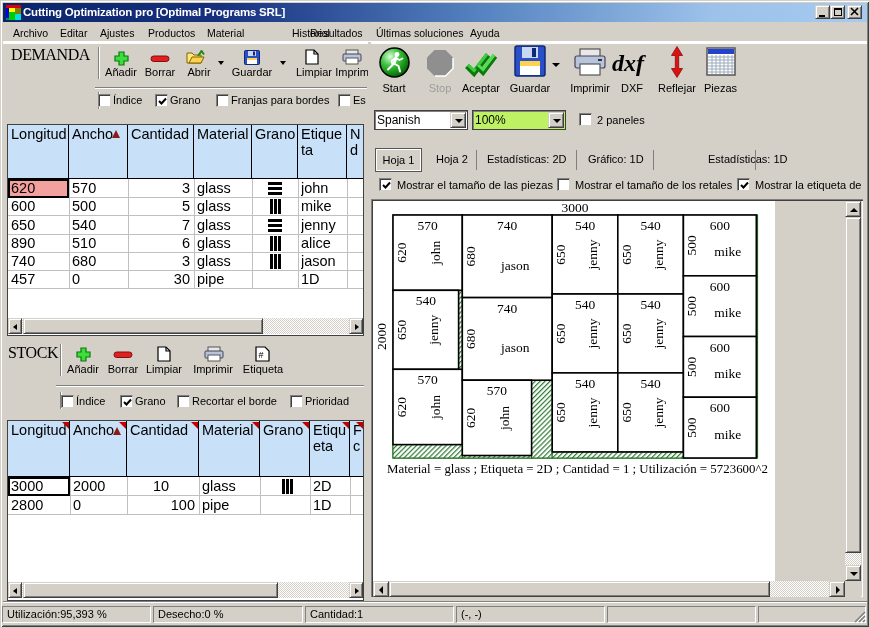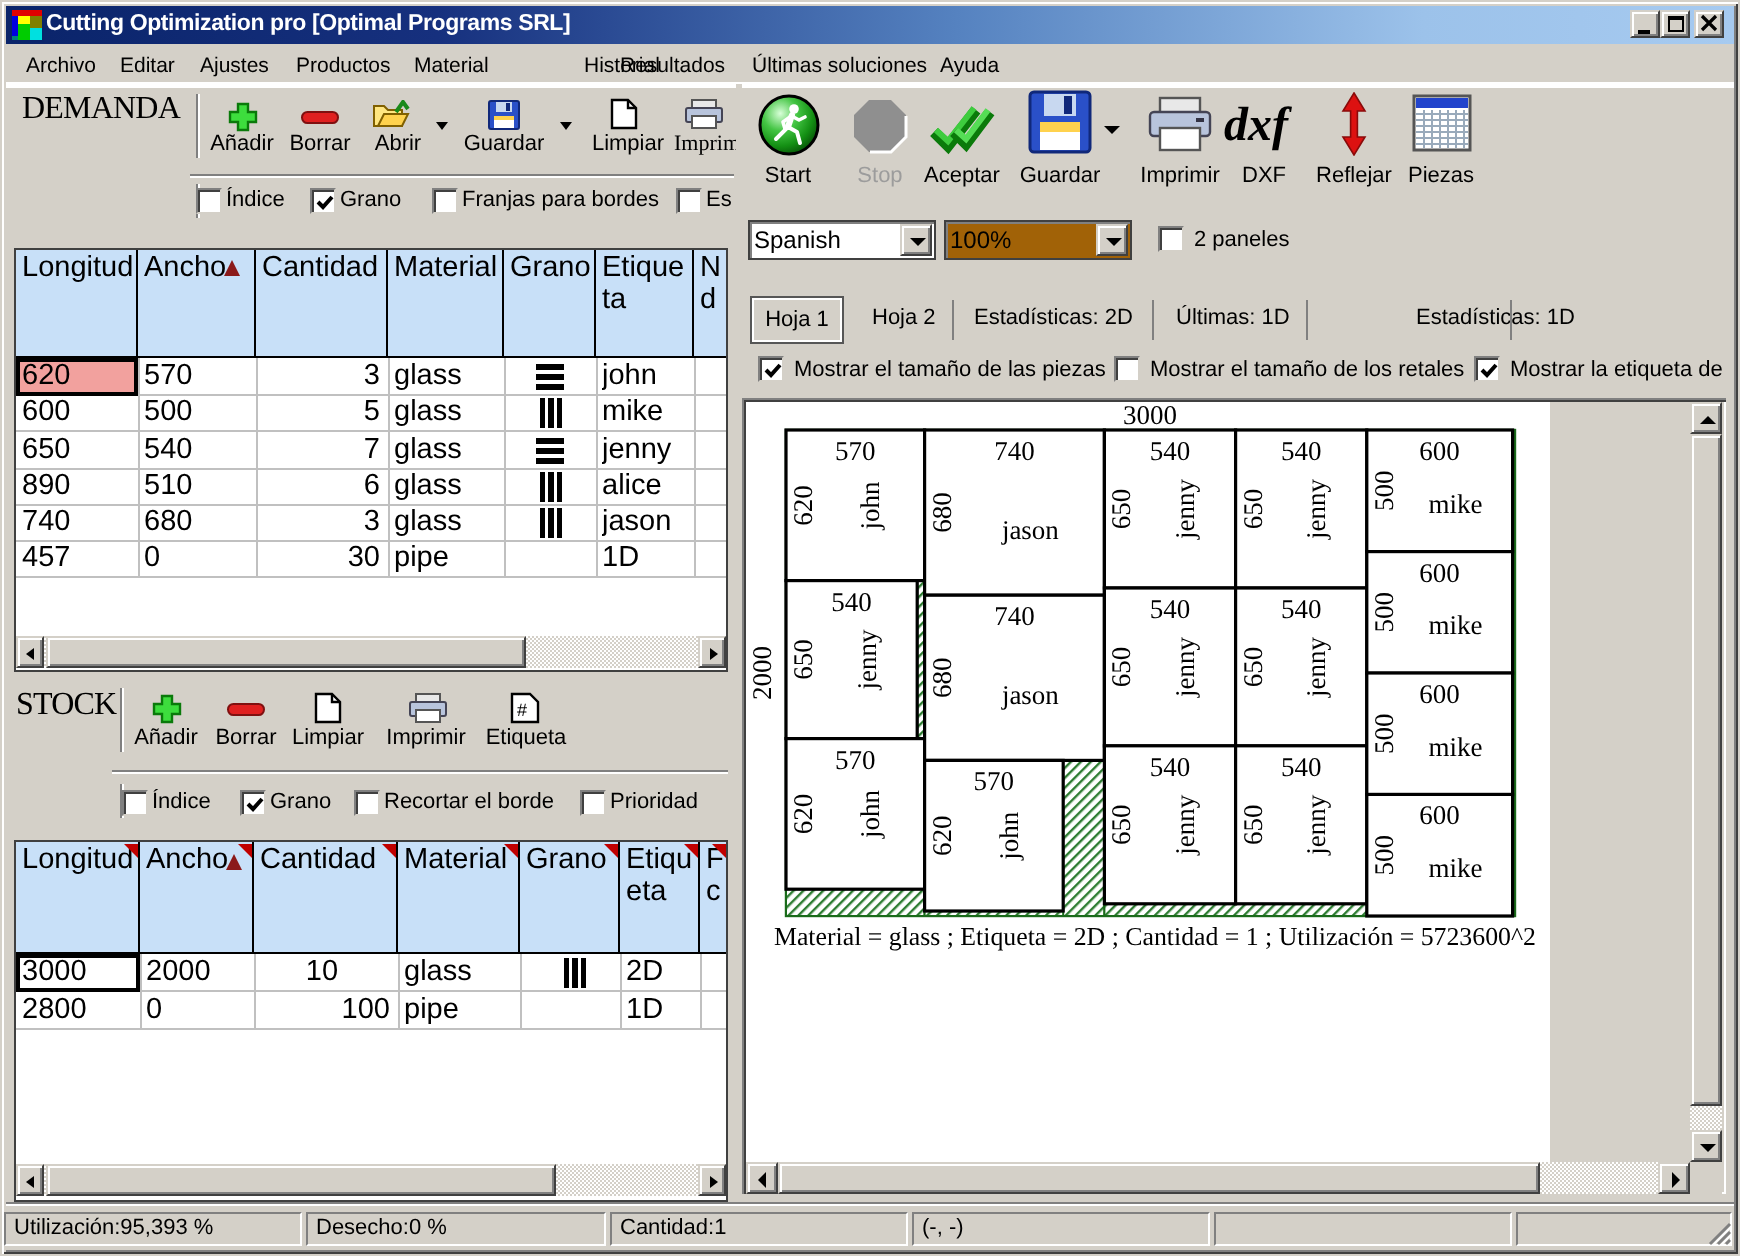--- a/index.html
+++ b/index.html
@@ -107,21 +107,21 @@
  <svg class="abs" style="left:305px;top:49px;" width="14" height="16">
       <path d="M1 1 L9 1 L13 5 L13 15 L1 15 Z" fill="#fff" stroke="#000" stroke-width="1.2"></path>
       <path d="M9 1 L9 5 L13 5" fill="none" stroke="#000" stroke-width="1.2"></path>
     </svg>
  <div class="toolicon-label" style="left:292px;top:66px;width:44px;">Limpiar</div>
  <svg class="abs" style="left:342px;top:49px;" width="20" height="16">
    <rect x="4" y="1" width="12" height="5" fill="#e8e8e8" stroke="#555" stroke-width="1"></rect>
    <rect x="1" y="5" width="18" height="7" rx="1" fill="#b8c4dc" stroke="#445" stroke-width="1"></rect>
    <rect x="4" y="9" width="12" height="6" fill="#fff" stroke="#555" stroke-width="1"></rect>
  </svg>
- <div class="toolicon-label" style="left:334px;top:66px;width:36px;text-align:right;font-family:Liberation Serif, serif;">Imprim</div>
+ <div class="toolicon-label" style="left:334px;top:66px;width:36px;text-align:center;">Imprim</div>
 </div>
 
 <div class="abs" style="left:95px;top:87px;width:272px;height:1px;background:#808080;"></div>
 <div class="abs" style="left:95px;top:88px;width:272px;height:1px;background:#fff;"></div>
 <div class="abs" style="left:98px;top:92px;width:1px;height:17px;background:#808080;"></div>
 <div class="abs" style="left:99px;top:92px;width:1px;height:17px;background:#fff;"></div>
 <div id="dcb">
  <div class="cb" style="left:98px;top:94px;"></div>
  <div class="cblabel" style="left:113px;top:94px;">Índice</div>
  <div class="cb" style="left:155px;top:94px;">
@@ -381,36 +381,36 @@
  </svg>
  <div class="toolicon-label" style="left:704px;top:82px;width:33px;">Piezas</div>
 </div>
 <div id="rrow2">
  <div class="abs" style="left:374px;top:110px;width:94px;height:20px;background:#fff;border:1px solid #404040;box-shadow:inset 1px 1px 0 #808080;">
    <div class="abs" style="left:2px;top:2px;font-size:12px;">Spanish</div>
    <div class="abs btn3d" style="right:1px;top:1px;width:16px;height:16px;">
         <div class="arrow" style="left:4px;top:6px;border-left:4px solid transparent;border-right:4px solid transparent;border-top:4px solid #000;"></div>
       </div>
  </div>
- <div class="abs" style="left:472px;top:110px;width:94px;height:20px;background:#a16207;border:1px solid #404040;box-shadow:inset 1px 1px 0 #808080;">
+ <div class="abs" style="left:472px;top:110px;width:94px;height:20px;background:#bef264;border:1px solid #404040;box-shadow:inset 1px 1px 0 #808080;">
    <div class="abs" style="left:2px;top:2px;font-size:12px;">100%</div>
    <div class="abs btn3d" style="right:1px;top:1px;width:16px;height:16px;">
         <div class="arrow" style="left:4px;top:6px;border-left:4px solid transparent;border-right:4px solid transparent;border-top:4px solid #000;"></div>
       </div>
  </div>
  <div class="cb" style="left:579px;top:113px;"></div>
  <div class="cblabel" style="left:597px;top:114px;">2 paneles</div>
 </div>
 <div id="rtabs">
  <div class="abs" style="left:375px;top:148px;width:47px;height:24px;background:#d4d0c8;border:1px solid #565656;box-shadow:inset 1px 1px 0 #fff, inset -1px -1px 0 #fff;font-size:11px;text-align:center;padding-top:5px;">Hoja 1</div>
  <span class="abs" style="left:436px;top:153px;font-size:11px;">Hoja 2</span>
  <div class="abs" style="left:476px;top:150px;width:1px;height:20px;background:#808080;"></div>
  <span class="abs" style="left:487px;top:153px;font-size:11px;">Estadísticas: 2D</span>
  <div class="abs" style="left:576px;top:150px;width:1px;height:20px;background:#808080;"></div>
- <span class="abs" style="left:588px;top:153px;font-size:11px;">Últimas: 1D</span>
+ <span class="abs" style="left:588px;top:153px;font-size:11px;">Gráfico: 1D</span>
  <div class="abs" style="left:653px;top:150px;width:1px;height:20px;background:#808080;"></div>
  <span class="abs" style="left:666px;top:153px;font-size:11px;padding-left:42px;">Estadísticas: 1D</span>
  <div class="abs" style="left:755px;top:150px;width:1px;height:20px;background:#808080;"></div>
 </div>
 <div id="rchecks">
  <div class="cb" style="left:379px;top:178px;">
       <svg width="11" height="11" viewBox="0 0 11 11">
         <path d="M2 5 L4.5 7.5 L9 2.5" stroke="#000" stroke-width="2" fill="none"></path>
       </svg>
     </div>

